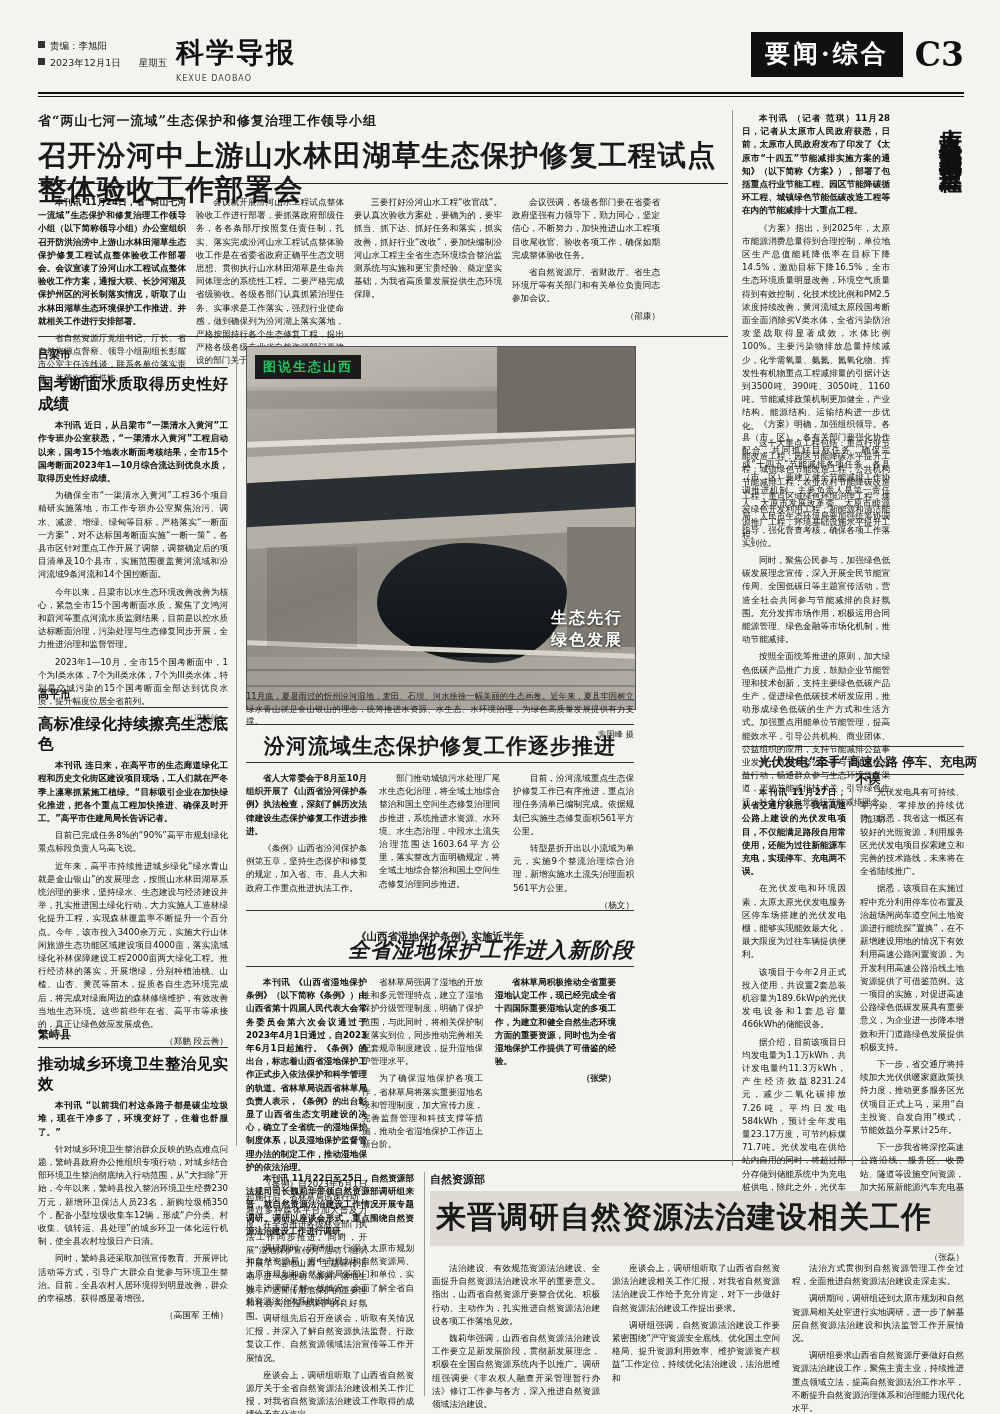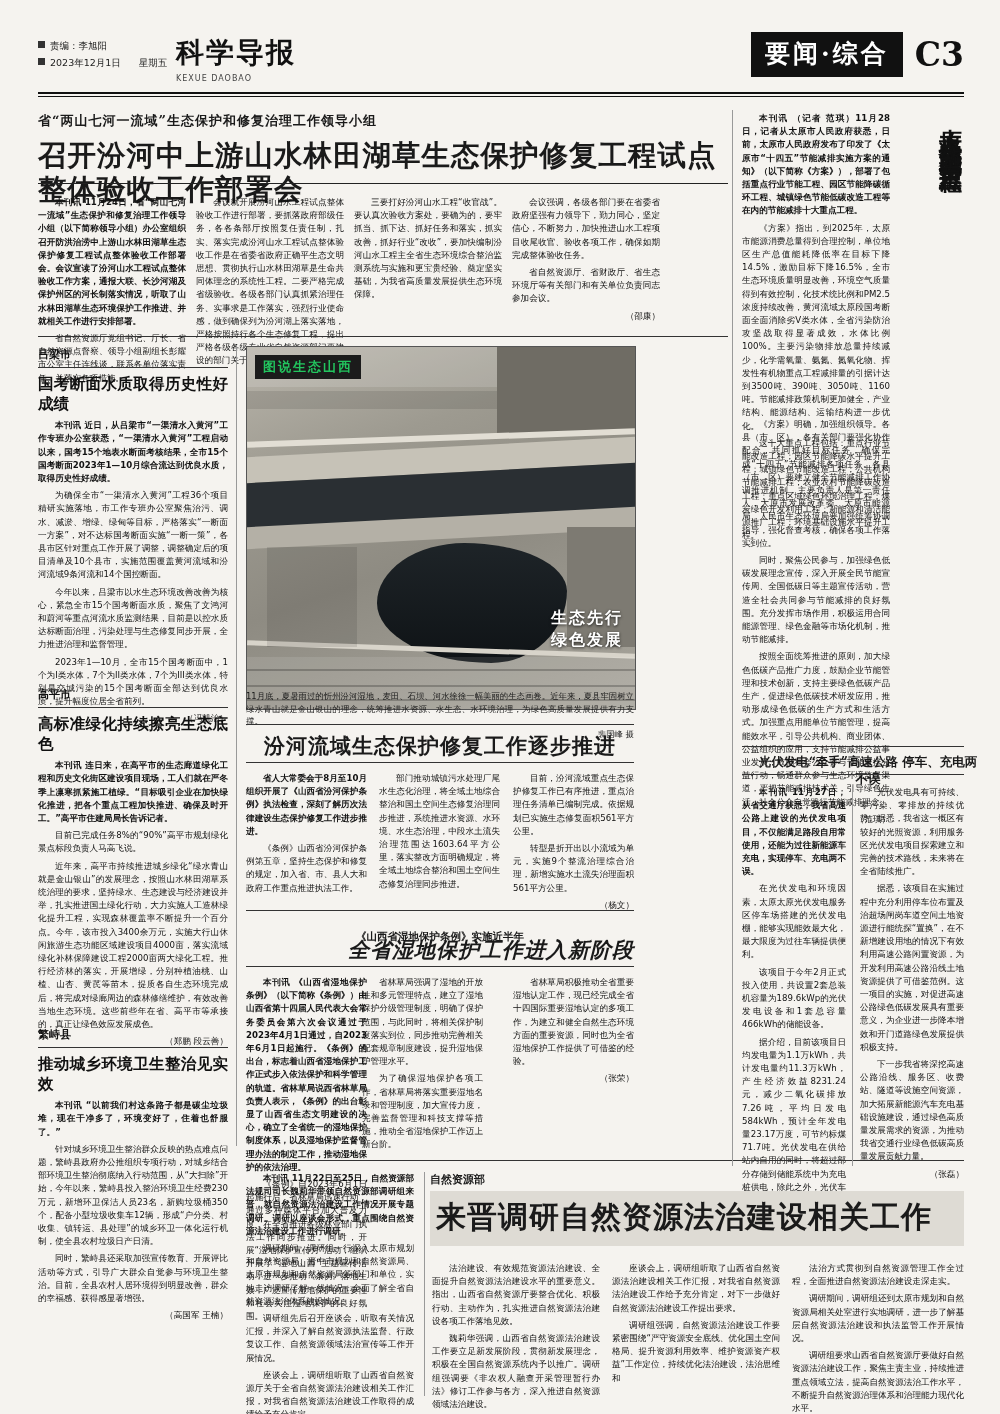--- a/index.html
+++ b/index.html
@@ -144,20 +144,21 @@
   <div class="subrule" style="left:742px;top:774px;width:222px;"></div>
   <div class="col" style="left:742px;top:786px;width:104px;height:380px;">
     <p class="p lead">本刊讯 11月27日，从省交通厅获悉，我省高速公路上建设的光伏发电项目，不仅能满足路段自用常使用，还能为过往新能源车充电，实现停车、充电两不误。</p>
     <p class="p">在光伏发电和环境因素，太原太原光伏发电服务区停车场搭建的光伏发电棚，能够实现能效最大化，最大限度为过往车辆提供便利。</p>
     <p class="p">该项目于今年2月正式投入使用，共设置2套总装机容量为189.6kWp的光伏发电设备和1套总容量466kWh的储能设备。</p>
     <p class="p">据介绍，目前该项目日均发电量为1.1万kWh，共计发电量约11.3万kWh，产生经济效益8231.24元，减少二氧化碳排放7.26吨，平均日发电584kWh，预计全年发电量23.17万度，可节约标煤71.7吨。光伏发电在供给站内自用的同时，将超过部分存储到储能系统中为充电桩供电，除此之外，光伏车棚经设置了停车位安置了2个充电桩，可以为过往新能源车辆充电，实现停车充电两不误。</p>
   </div>
   <div class="col" style="left:860px;top:786px;width:104px;height:380px;">
     <p class="p">光伏发电具有可持续、零污染、零排放的持续优势。据悉，我省这一概区有较好的光照资源，利用服务区光伏发电项目探索建立和完善的技术路线，未来将在全省陆续推广。</p>
     <p class="p">据悉，该项目在实施过程中充分利用停车位布置及治超场闸岗车道空间土地资源进行能统探“置换”，在不新增建设用地的情况下有效利用高速公路闲置资源，为开发利用高速公路沿线土地资源提供了可借鉴范例。这一项目的实施，对促进高速公路绿色低碳发展具有重要意义，为企业进一步降本增效和开门道路绿色发展提供积极支持。</p>
+    <p class="p">下一步，省交通厅将持续加大光伏供暖家庭政策扶持力度，推动更多服务区光伏项目正式上马，采用“自主投资、自发自用”模式，节能效益分享累计25年。</p>
     <p class="p">下一步我省将深挖高速公路沿线、服务区、收费站、隧道等设施空间资源，加大拓展新能源汽车充电基础设施建设，通过绿色高质量发展需求的资源，为推动我省交通行业绿色低碳高质量发展贡献力量。</p>
     <p class="p sig">（张磊）</p>
   </div>
 
   <div class="col" style="left:38px;top:348px;width:190px;height:300px;">
     <div class="cityhead">吕梁市</div>
     <div class="hr"></div>
     <div class="citysub">国考断面水质取得历史性好成绩</div>
     <p class="p lead">本刊讯 近日，从吕梁市“一渠清水入黄河”工作专班办公室获悉，“一渠清水入黄河”工程启动以来，国考15个地表水断面考核结果，全市15个国考断面2023年1—10月综合流达到优良水质，取得历史性好成绩。</p>
     <p class="p">为确保全市“一渠清水入黄河”工程36个项目精研实施落地，市工作专班办公室聚焦治污、调水、减淤、增绿、绿甸等目标，严格落实“一断面一方案”，对不达标国考断面实施“一断一策”，各县市区针对重点工作开展了调整，调整确定后的项目清单及10个县市，实施范围覆盖黄河流域和汾河流域9条河流和14个国控断面。</p>
@@ -237,21 +238,21 @@
   <div class="subhead2">全省湿地保护工作进入新阶段</div>
   <div class="subrule" style="left:246px;top:966px;width:388px;"></div>
   <div class="col" style="left:246px;top:976px;width:121px;height:170px;">
     <p class="p lead">本刊讯 《山西省湿地保护条例》（以下简称《条例》）由山西省第十四届人民代表大会常务委员会第六次会议通过于2023年4月1日通过，自2023年6月1日起施行。《条例》的出台，标志着山西省湿地保护工作正式步入依法保护和科学管理的轨道。省林草局说西省林草局负责人表示，《条例》的出台彰显了山西省生态文明建设的决心，确立了全省统一的湿地保护制度体系，以及湿地保护监督管理办法的制定工作，推动湿地保护的依法治理。</p>
     <p class="p">《条例》自2023年6月1日起施行后，省林草局迅速行动，通过多种媒体平台加大普及力度，在全省推进各级林业部门执法工作同步推进。同时，开展“湿地保护宣传月”活动，组织开展了“湿地山西”主题宣传活动，进一步推动《条例》落地生效，广泛宣传湿地保护的重要性和社会关注湿地保护的良好氛围。</p>
   </div>
   <div class="col" style="left:362px;top:976px;width:121px;height:170px;">
     <p class="p">省林草局强调了湿地的开放性和多元管理特点，建立了湿地保护分级管理制度，明确了保护范围，与此同时，将相关保护制度落实到位，同步推动完善相关配套规章制度建设，提升湿地保护管理水平。</p>
     <p class="p">为了确保湿地保护各项工作，省林草局将落实重要湿地名录和管理制度，加大宣传力度，完善监督管理和科技支撑等措施，推动全省湿地保护工作迈上新台阶。</p>
   </div>
-  <div class="col" style="left:513px;top:976px;width:121px;height:170px;">
+  <div class="col" style="left:495px;top:976px;width:121px;height:170px;font-weight:bold;">
     <p class="p">省林草局积极推动全省重要湿地认定工作，现已经完成全省十四国际重要湿地认定的多项工作，为建立和健全自然生态环境方面的重要资源，同时也为全省湿地保护工作提供了可借鉴的经验。</p>
     <p class="p sig">（张荣）</p>
   </div>
 
   <div class="subrule" style="left:246px;top:1160px;width:718px;"></div>
 
   <div class="botbox">
     <div class="botkick">自然资源部</div>
     <div class="bothead">来晋调研自然资源法治建设相关工作</div>
   </div>

